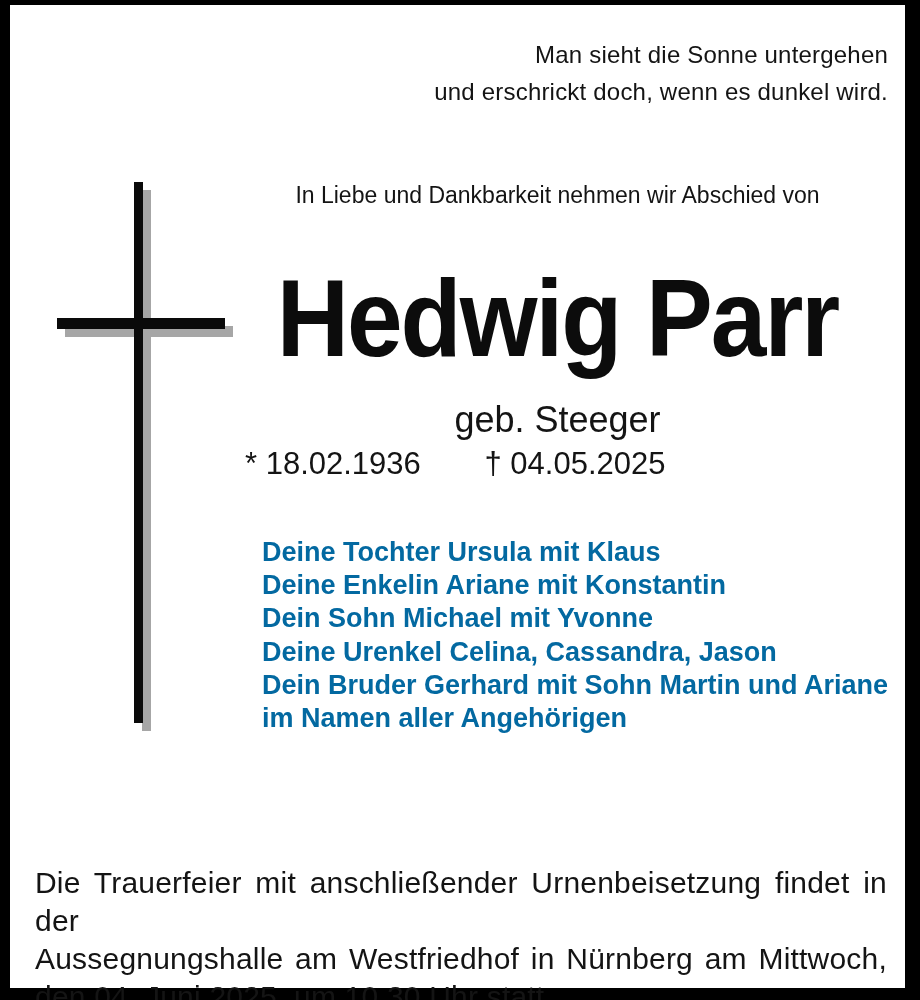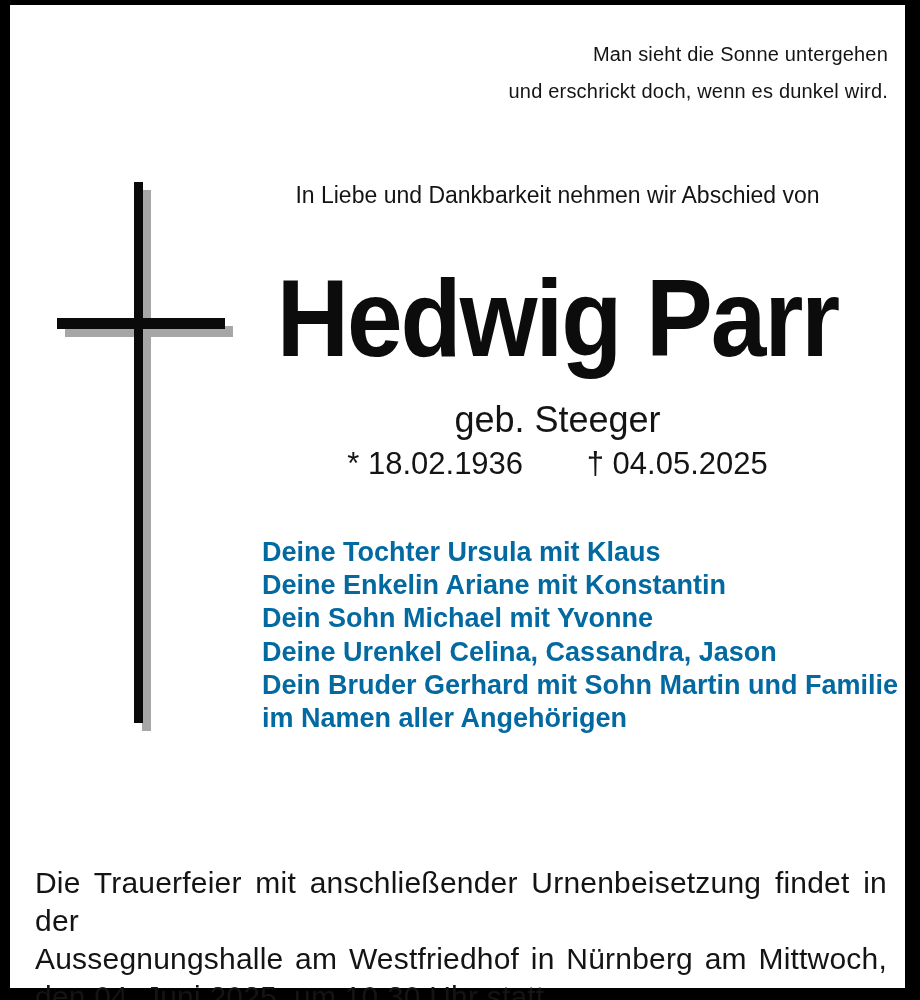--- a/index.html
+++ b/index.html
@@ -21,21 +21,21 @@
   .frame-left   { position: absolute; left: 0; top: 0; width: 10px; height: 1000px; background: #000; }
   .frame-right  { position: absolute; right: 0; top: 0; width: 15px; height: 1000px; background: #000; }
   .frame-bottom { position: absolute; left: 0; bottom: 0; width: 920px; height: 12px; background: #000; }
 
   
   .quote {
     position: absolute;
     top: 36px;
     right: 32px;
     text-align: right;
-    font-size: 20px;
+    font-size: 24px;
     line-height: 37px;
     letter-spacing: 0.2px;
     white-space: nowrap;
   }
 
   
   .cross-wrap {
     position: absolute;
     left: 57px;
     top: 180px;
@@ -86,21 +86,21 @@
     top: 399px;
     width: 625px;
     text-align: center;
     font-size: 36px;
   }
   .dates {
     position: absolute;
     left: 0;
     top: 446px;
     width: 625px;
-    text-align: center;
+    text-align: left;
     font-size: 31px;
     white-space: nowrap;
   }
   .dates .death-date { margin-left: 55px; }
 
   .mourners {
     position: absolute;
     left: 17px;
     top: 536px;
     width: 640px;
@@ -160,21 +160,21 @@
     <div class="dates">
       <span class="birth-date">* 18.02.1936</span>
       <span class="death-date">† 04.05.2025</span>
     </div>
 
     <div class="mourners">
       <div>Deine Tochter Ursula mit Klaus</div>
       <div>Deine Enkelin Ariane mit Konstantin</div>
       <div>Dein Sohn Michael mit Yvonne</div>
       <div>Deine Urenkel Celina, Cassandra, Jason</div>
-      <div>Dein Bruder Gerhard mit Sohn Martin und Familie</div>
+      <div>Dein Bruder Gerhard mit Sohn Martin und Ariane</div>
       <div>im Namen aller Angehörigen</div>
     </div>
   </div>
 
   <div class="funeral">
     <div class="justified">Die Trauerfeier mit anschließender Urnenbeisetzung findet in der</div>
     <div class="justified">Aussegnungshalle am Westfriedhof in Nürnberg am Mittwoch,</div>
     <div class="plain">den 04. Juni 2025, um 10.30 Uhr statt.</div>
   </div>
 

